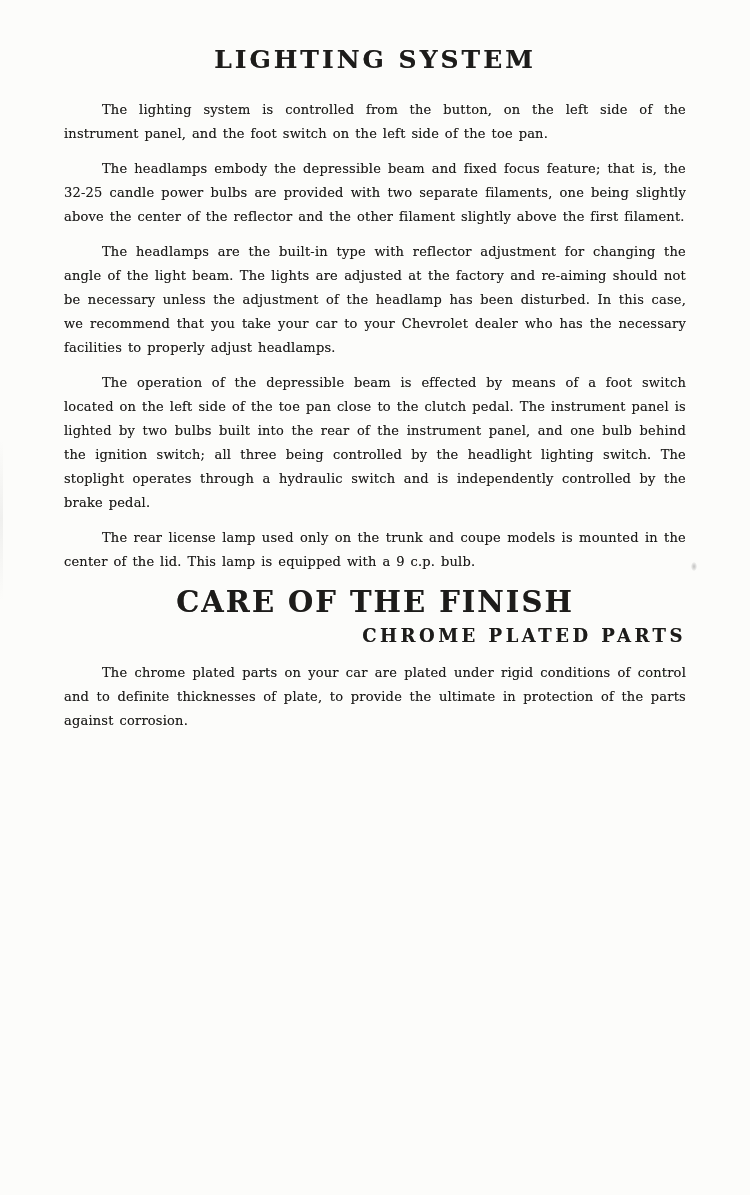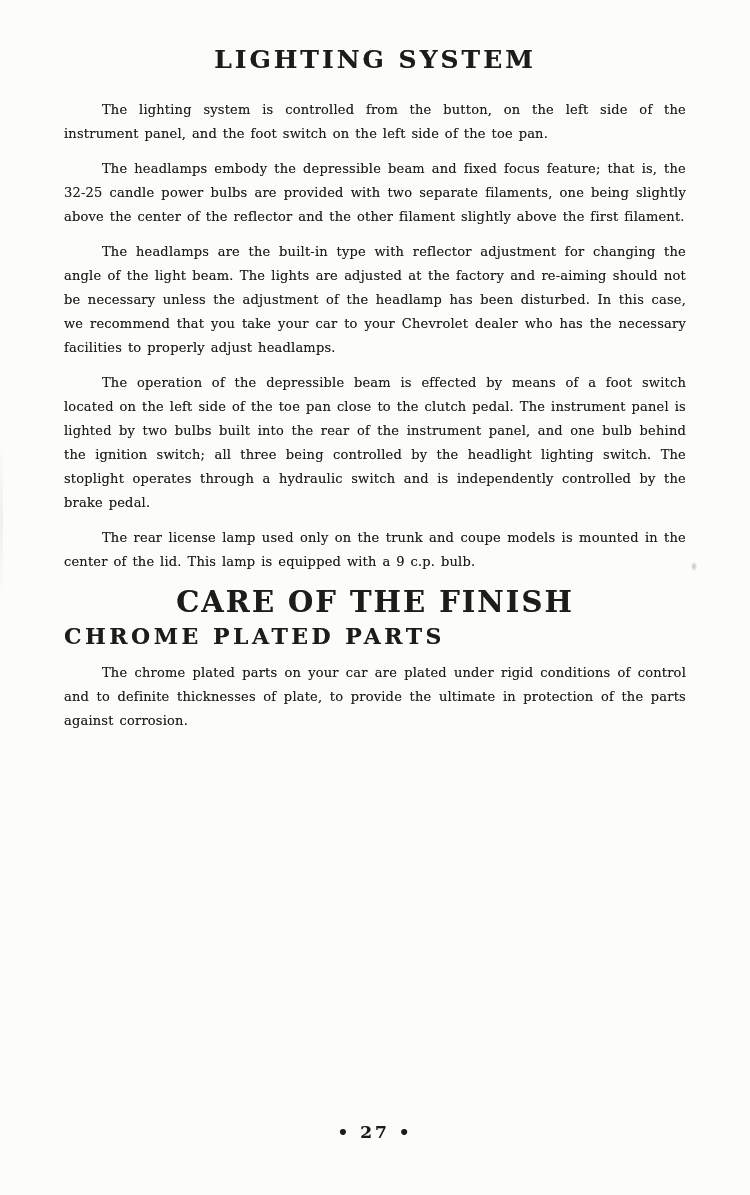--- a/index.html
+++ b/index.html
@@ -44,22 +44,22 @@
     text-align: center;
     font-size: 29px;
     font-weight: bold;
     letter-spacing: 2px;
     line-height: 34px;
     margin-top: 8px;
     margin-bottom: 4px;
     text-shadow: 0 0 0.5px rgba(20,20,20,0.55);
   }
   .section2-subtitle {
-    text-align: left;
-    font-size: 22px;
+    text-align: right;
+    font-size: 18px;
     font-weight: bold;
     letter-spacing: 3.5px;
     line-height: 26px;
     margin-bottom: 12px;
     text-shadow: 0 0 0.5px rgba(20,20,20,0.55);
   }
   .page-footer {
     position: absolute;
     top: 1122px;
     left: 0;
@@ -104,18 +104,17 @@
   </div>
 
   <h2 class="section2-title">CARE OF THE FINISH</h2>
 
   <h3 class="section2-subtitle">CHROME PLATED PARTS</h3>
 
   <div class="body-copy">
     <p>The chrome plated parts on your car are plated under rigid conditions of control and to definite thicknesses of plate, to provide the ultimate in protection of the parts against corrosion.</p>
   </div>
 
-  <div class="page-footer">• 27 •</div>
 
   <div class="scan-artifact"></div>
   <div class="scan-artifact-2"></div>
 
 </div>
 
 </body></html>

